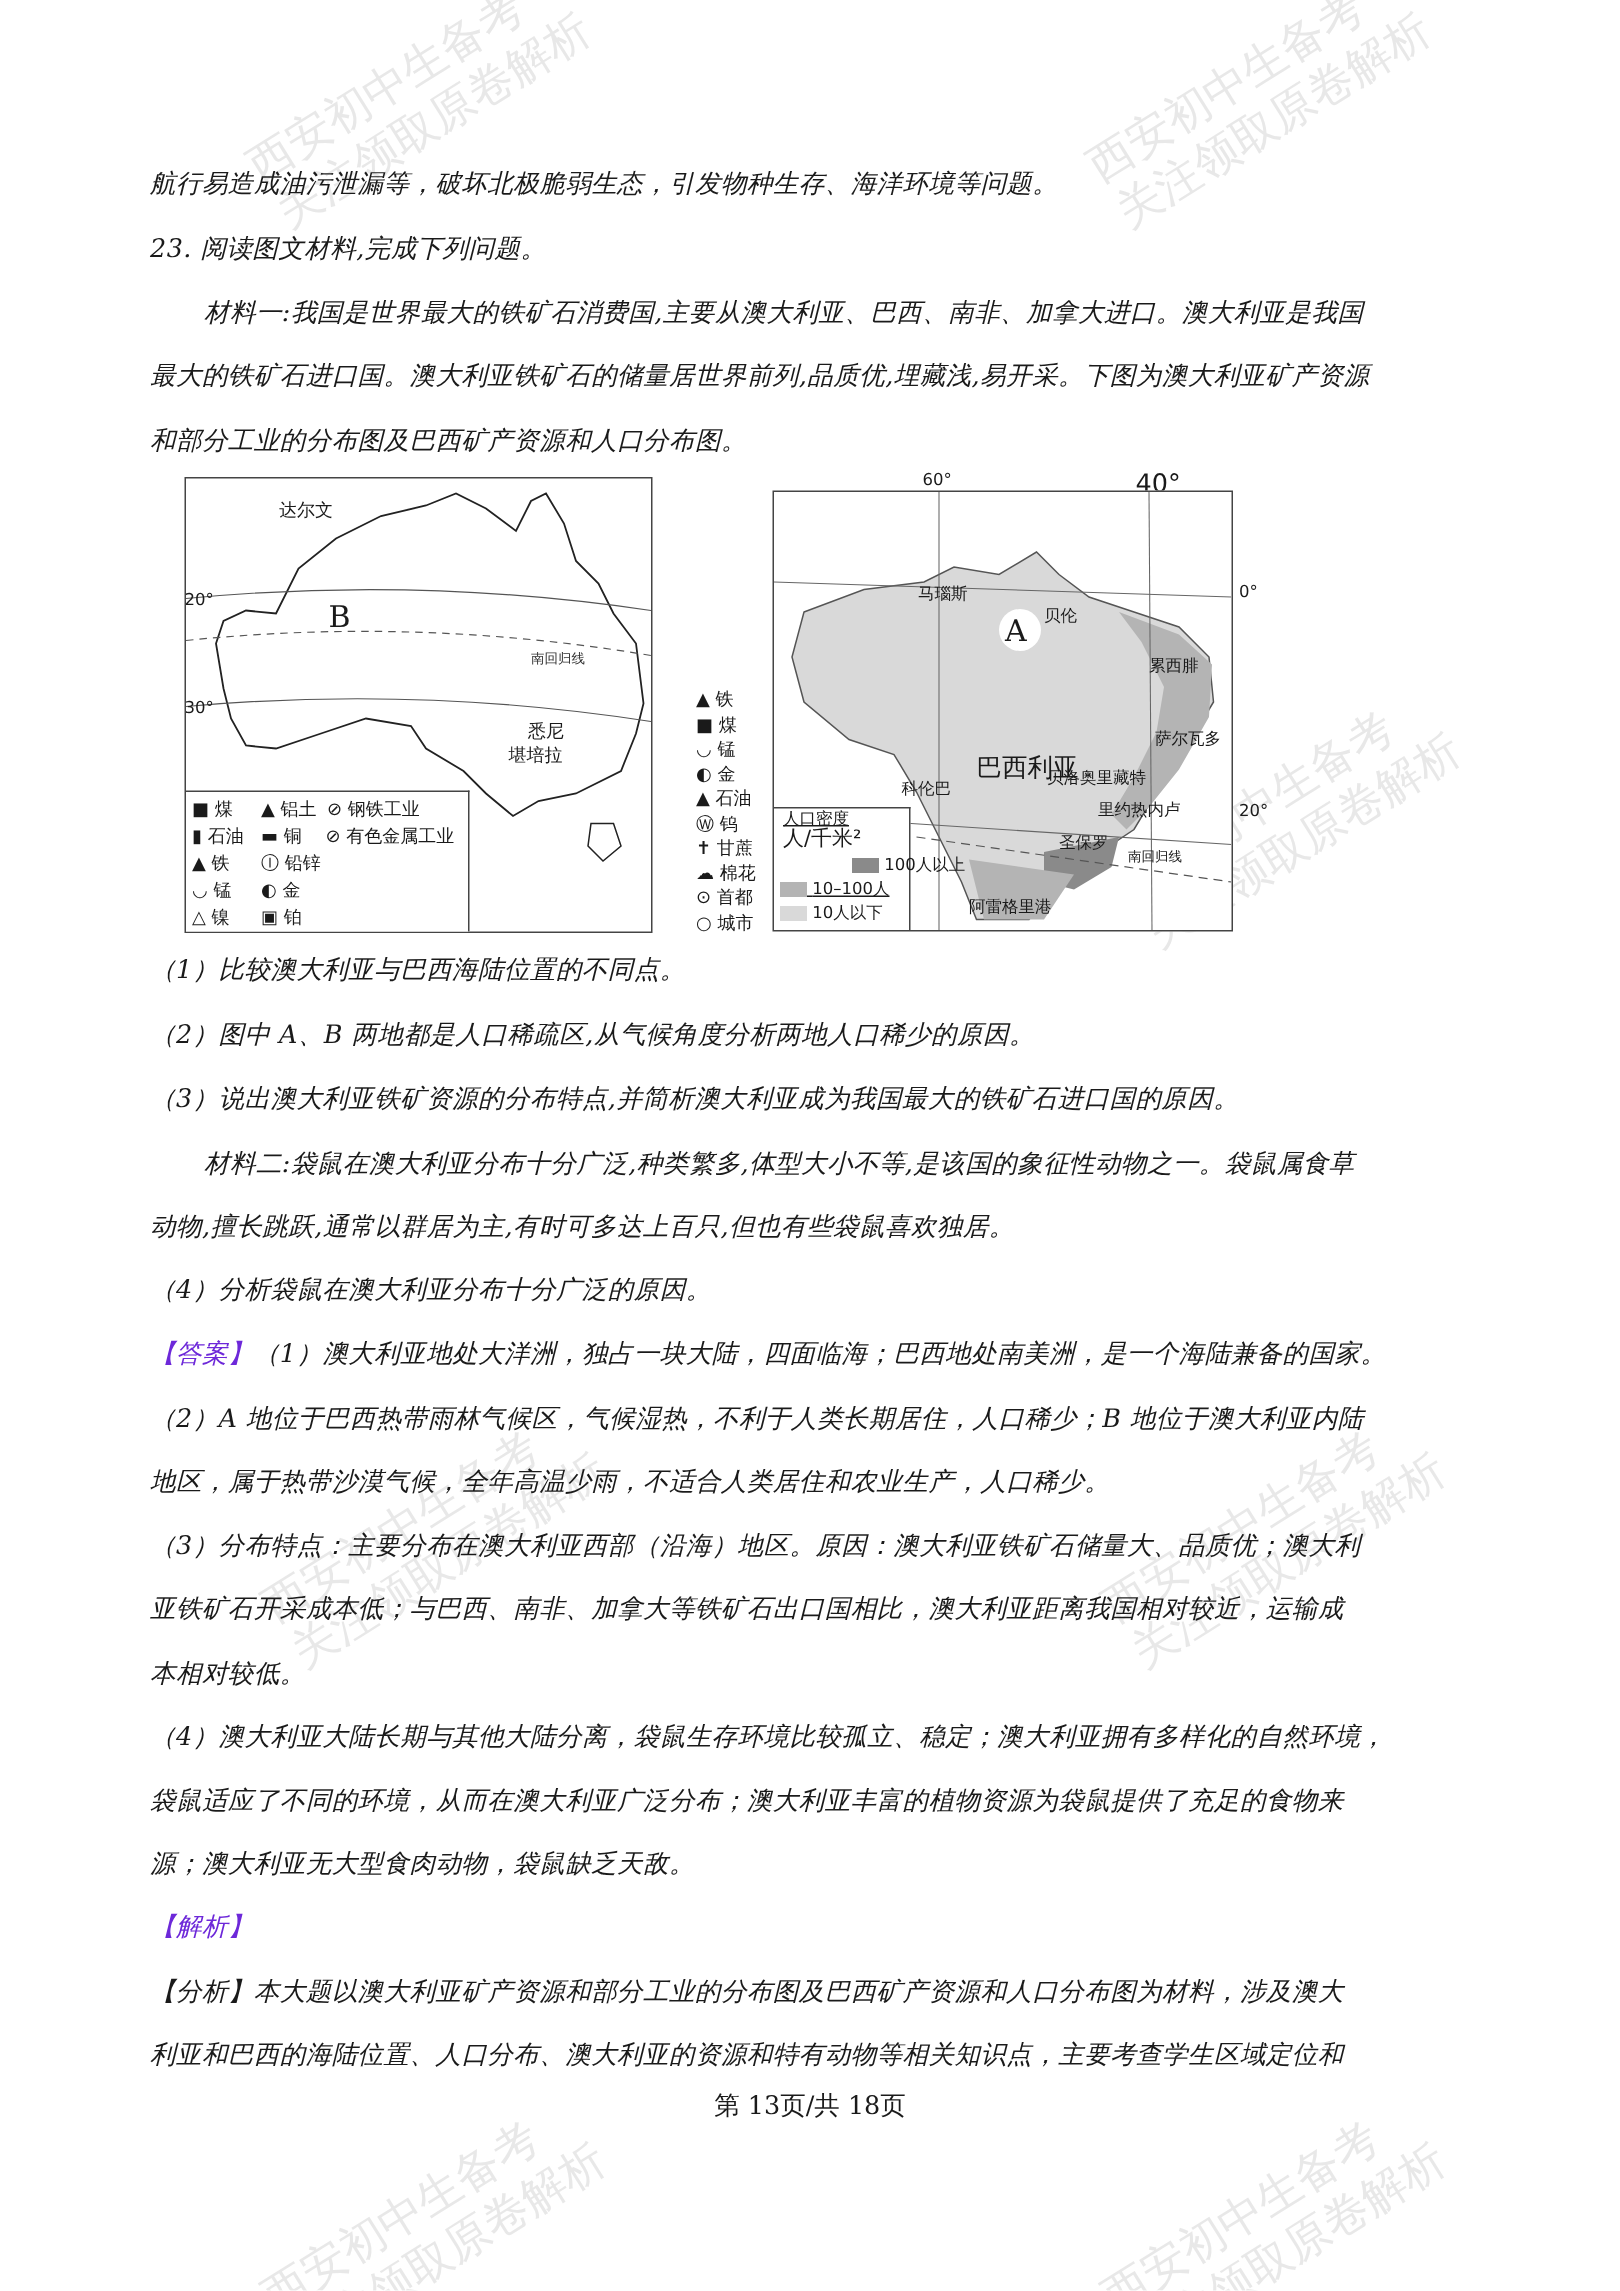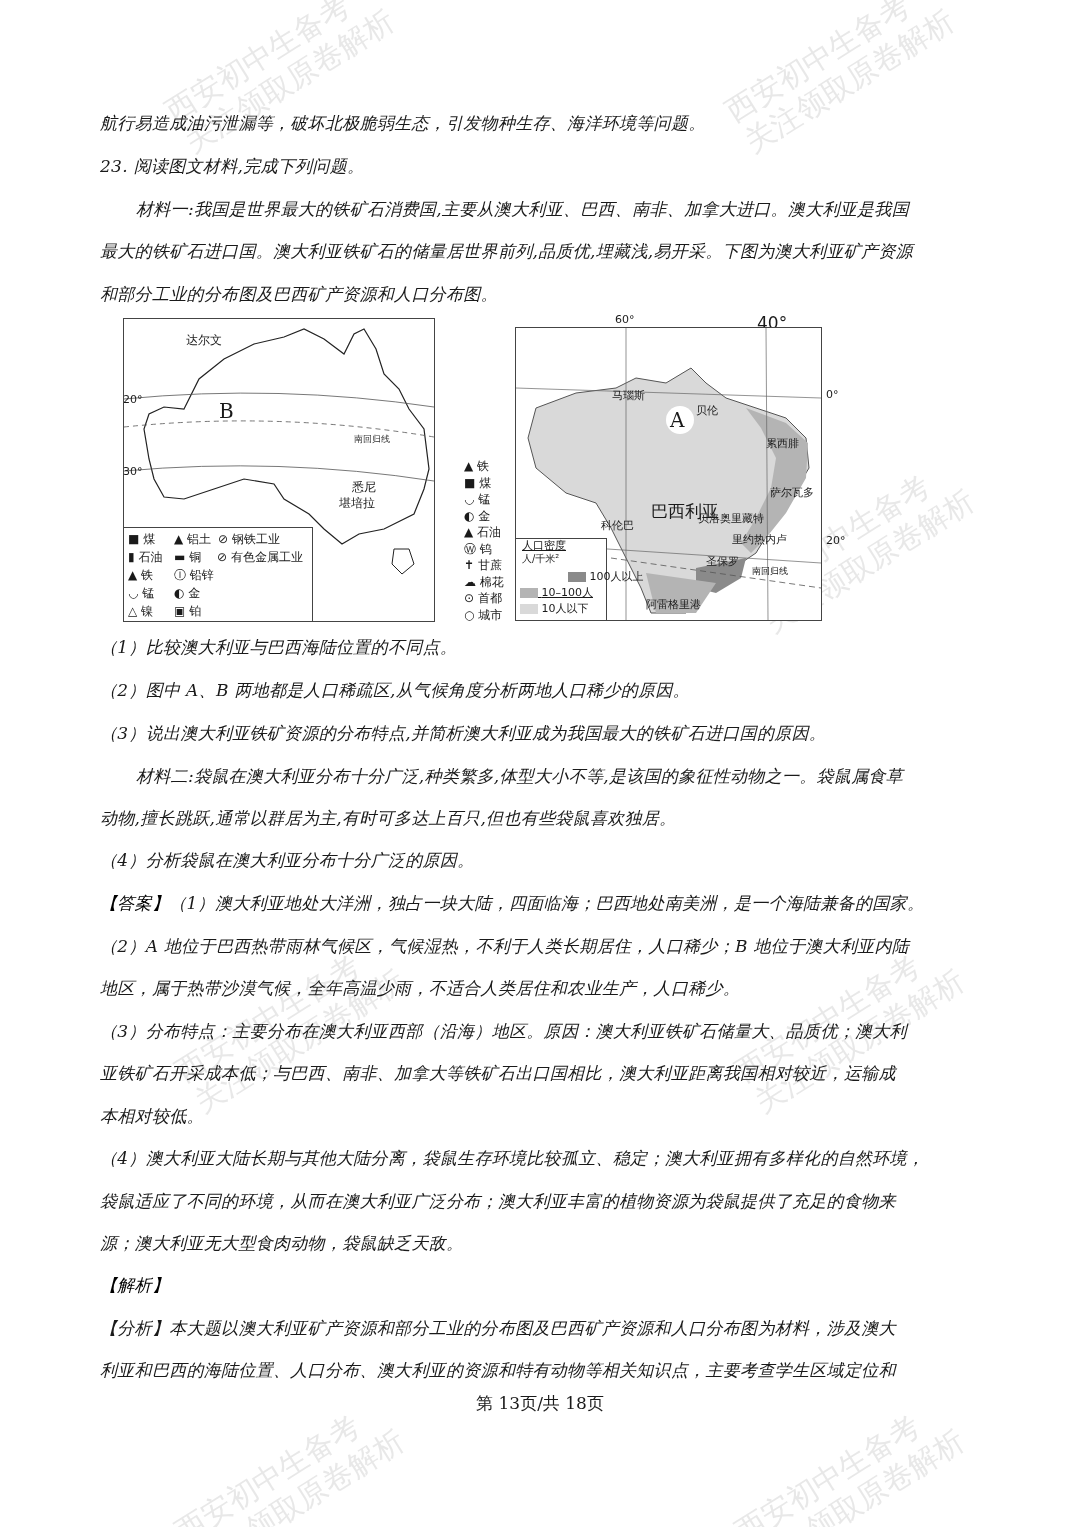--- a/index.html
+++ b/index.html
@@ -1,20 +1,20 @@
 <!DOCTYPE html>
 <html><head>
 <meta charset="utf-8">
 <style>
   html, body { margin:0; padding:0; background:#fff; }
   body { width:1080px; height:1527px; position:relative; overflow:hidden;
          font-family:"DejaVu Serif","Liberation Serif",serif; color:#1a1a1a; }
   .line { position:absolute; left:100px; font-size:17px; line-height:22px; white-space:nowrap; letter-spacing:0.3px;font-style:italic; }
   .ind { left:136px; }
-  .blue { color:#000000; }
+  .blue { color:#6d28d9; }
   .footer { position:absolute; top:1392px; left:0; width:1080px; text-align:center; font-size:17px; }
   .wm { position:absolute; color:rgba(190,190,190,0.35); font-size:30px; transform:rotate(-32deg); line-height:36px; font-family:"DejaVu Sans",sans-serif; white-space:nowrap; pointer-events:none; }
   .map { position:absolute; border:1.5px solid #444; background:#fff; overflow:hidden; }
   .leg { position:absolute; font-size:12px; line-height:19px; font-family:"DejaVu Sans",sans-serif; white-space:nowrap; }
   .lab { position:absolute; font-size:12px; font-family:"DejaVu Sans",sans-serif; white-space:nowrap; }
 </style>
 </head>
 <body>
 
 <div class="wm" style="left:160px;top:30px;">
@@ -108,21 +108,21 @@
     <span class="lab" style="left:254px;top:157px;font-size:11px;">萨尔瓦多</span>
     <span class="lab" style="left:135px;top:172px;font-size:17px;">巴西利亚</span>
     <span class="lab" style="left:85px;top:190px;font-size:11px;">科伦巴</span>
     <span class="lab" style="left:182px;top:183px;font-size:11px;">贝洛奥里藏特</span>
     <span class="lab" style="left:216px;top:204px;font-size:11px;">里约热内卢</span>
     <span class="lab" style="left:190px;top:226px;font-size:11px;">圣保罗</span>
     <span class="lab" style="left:130px;top:269px;font-size:11px;">阿雷格里港</span>
     <span class="lab" style="left:236px;top:237px;font-size:9px;">南回归线</span>
     <div style="position:absolute;left:0;top:210px;width:90px;height:82px;border-top:1.2px solid #444;border-right:1.2px solid #444;background:#fff;">
       <div class="leg" style="left:6px;top:0;font-size:11px;line-height:14px;text-decoration:underline;">人口密度</div>
-      <div class="leg" style="left:6px;top:13px;font-size:10px;line-height:14px;text-align:right;">人/千米²</div>
+      <div class="leg" style="left:6px;top:13px;font-size:14px;line-height:14px;text-align:right;">人/千米²</div>
       <div class="leg" style="left:4px;top:30px;font-size:11px;line-height:16px;padding-left:48px;"><span style="display:inline-block;width:18px;height:10px;background:#8a8a8a;vertical-align:middle;"></span> <span>100人以上</span></div>
       <div class="leg" style="left:4px;top:46px;font-size:11px;line-height:16px;text-decoration:underline;"><span style="display:inline-block;width:18px;height:10px;background:#b4b4b4;vertical-align:middle;"></span> <span>10–100人</span></div>
       <div class="leg" style="left:4px;top:62px;font-size:11px;line-height:16px;"><span style="display:inline-block;width:18px;height:10px;background:#d9d9d9;vertical-align:middle;"></span> <span>10人以下</span></div>
     </div>
   </div>
   <div style="position:absolute;left:4px;top:158px;width:50px;">
     <div class="leg" style="position:relative;line-height:16.5px;"><span>▲</span> <span>铁</span></div>
     <div class="leg" style="position:relative;line-height:16.5px;"><span>■</span> <span>煤</span></div>
     <div class="leg" style="position:relative;line-height:16.5px;"><span>◡</span> <span>锰</span></div>
     <div class="leg" style="position:relative;line-height:16.5px;"><span>◐</span> <span>金</span></div>

